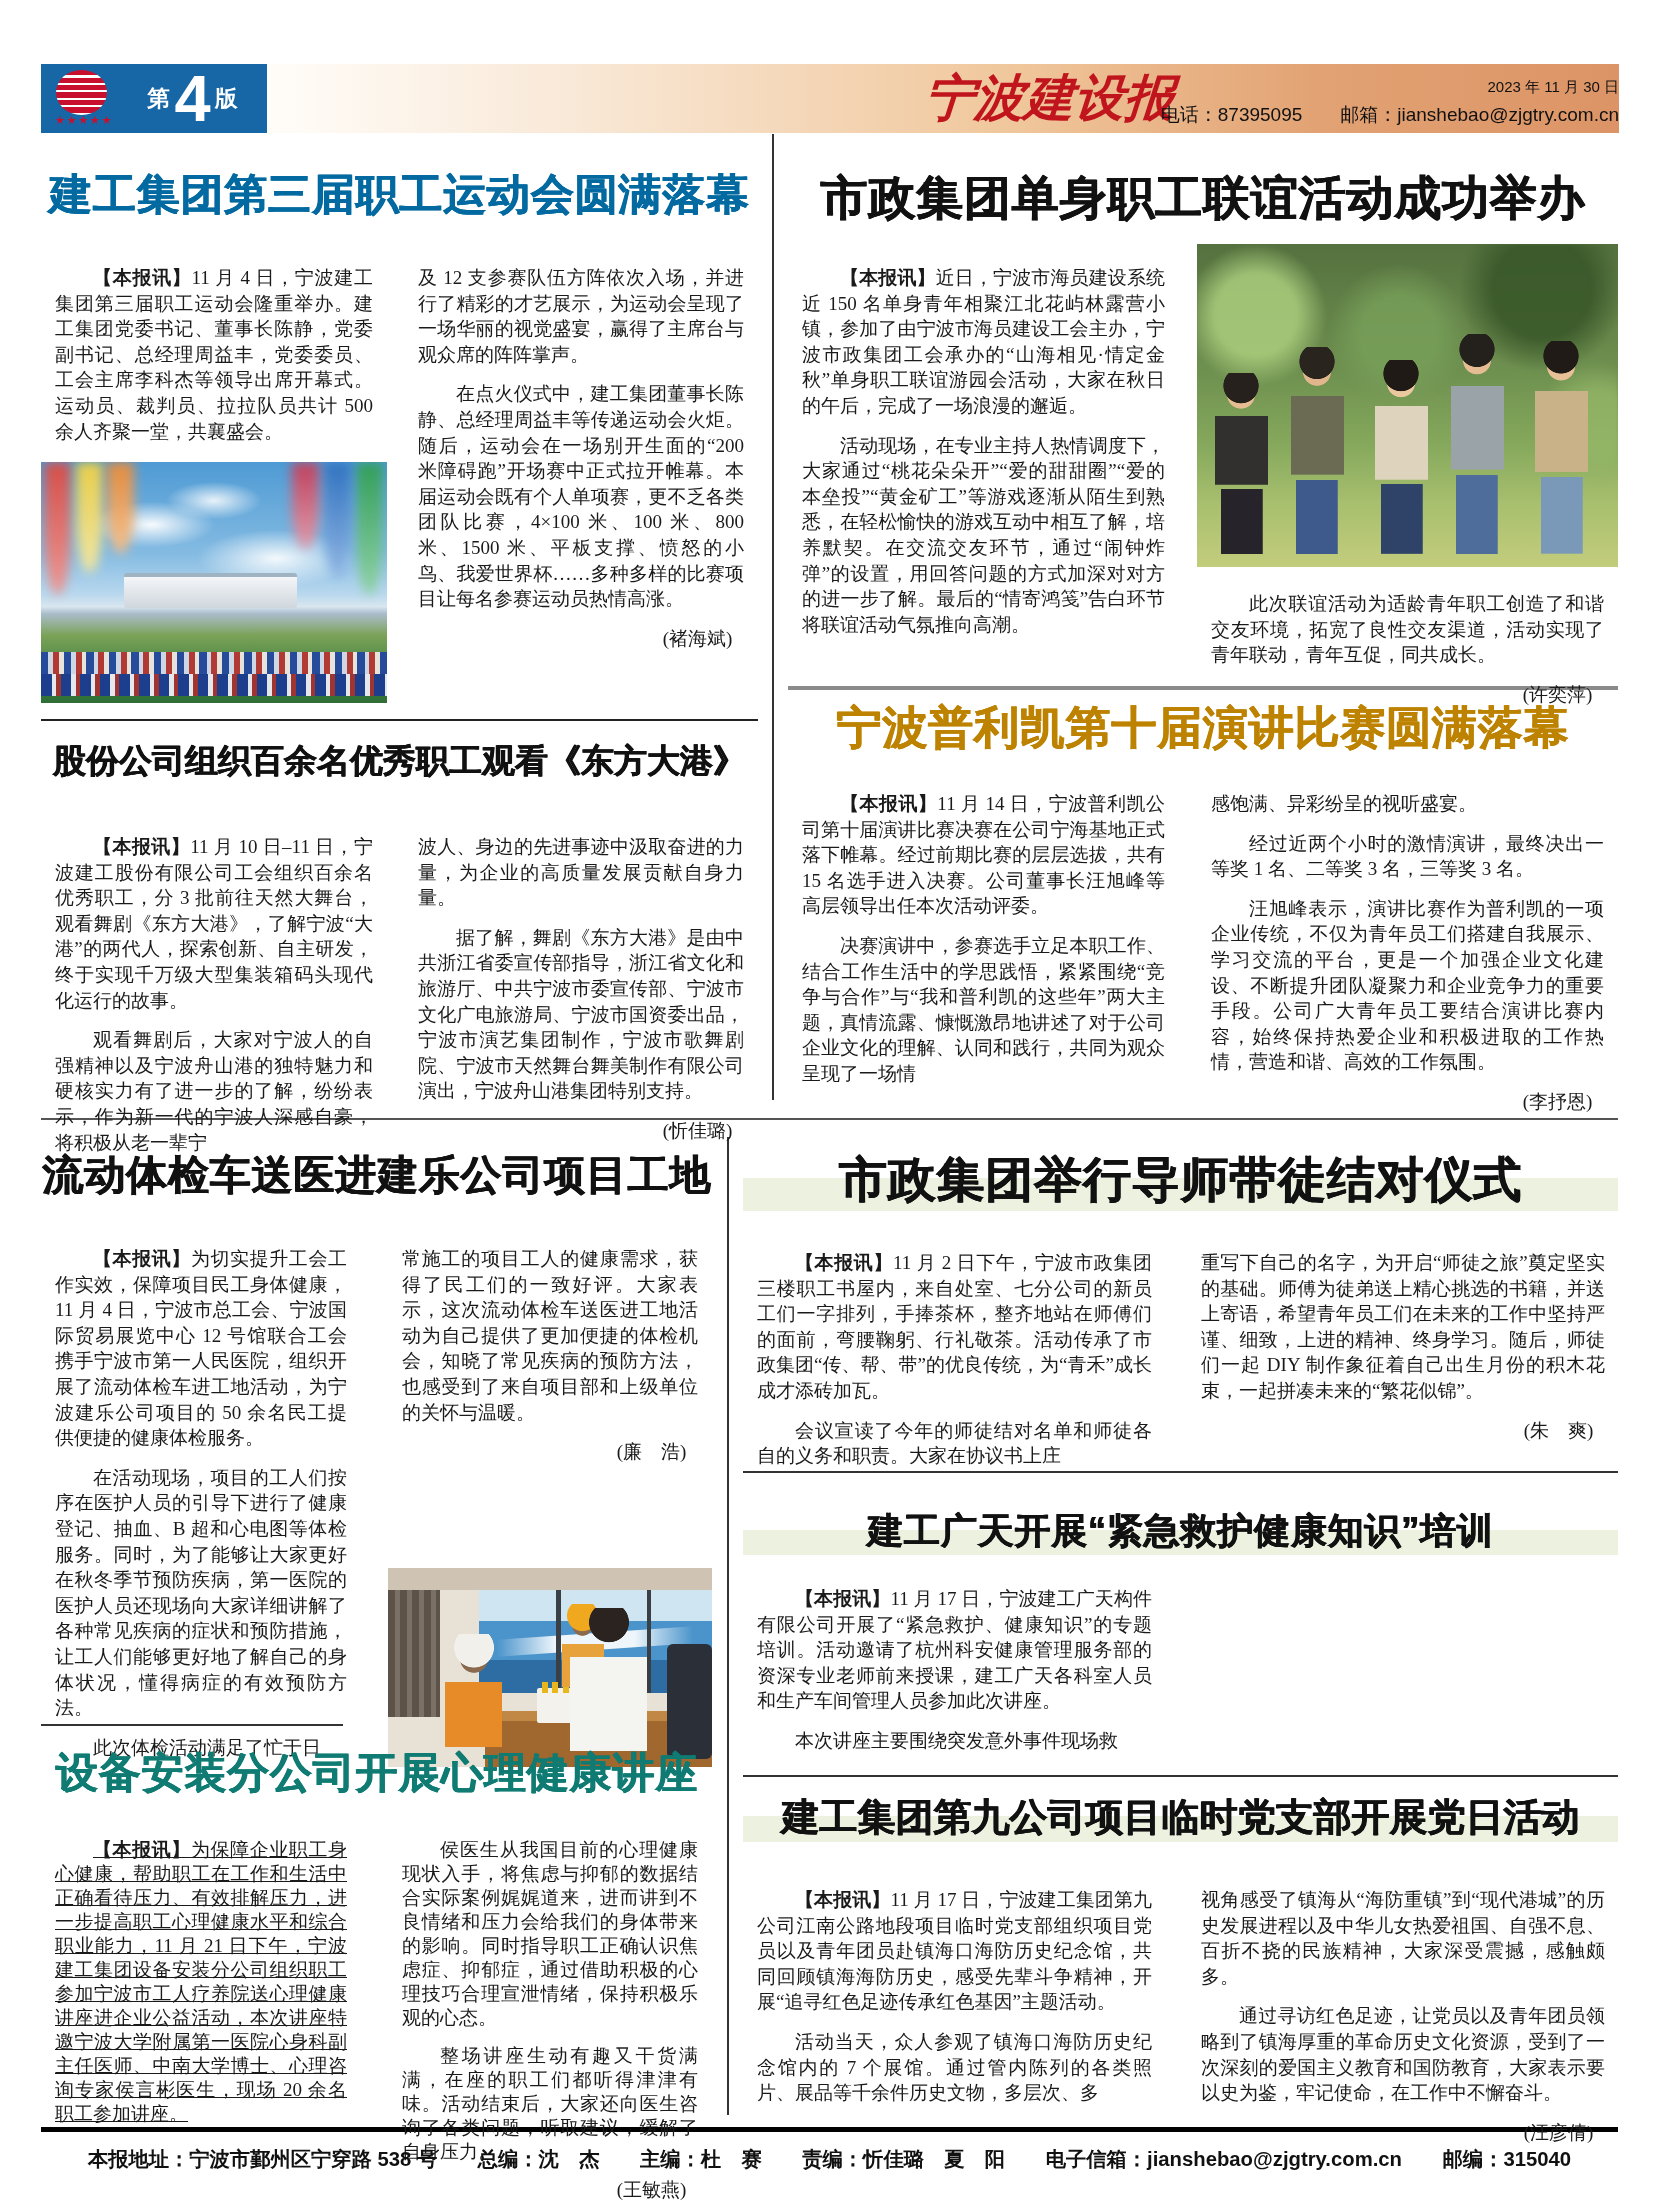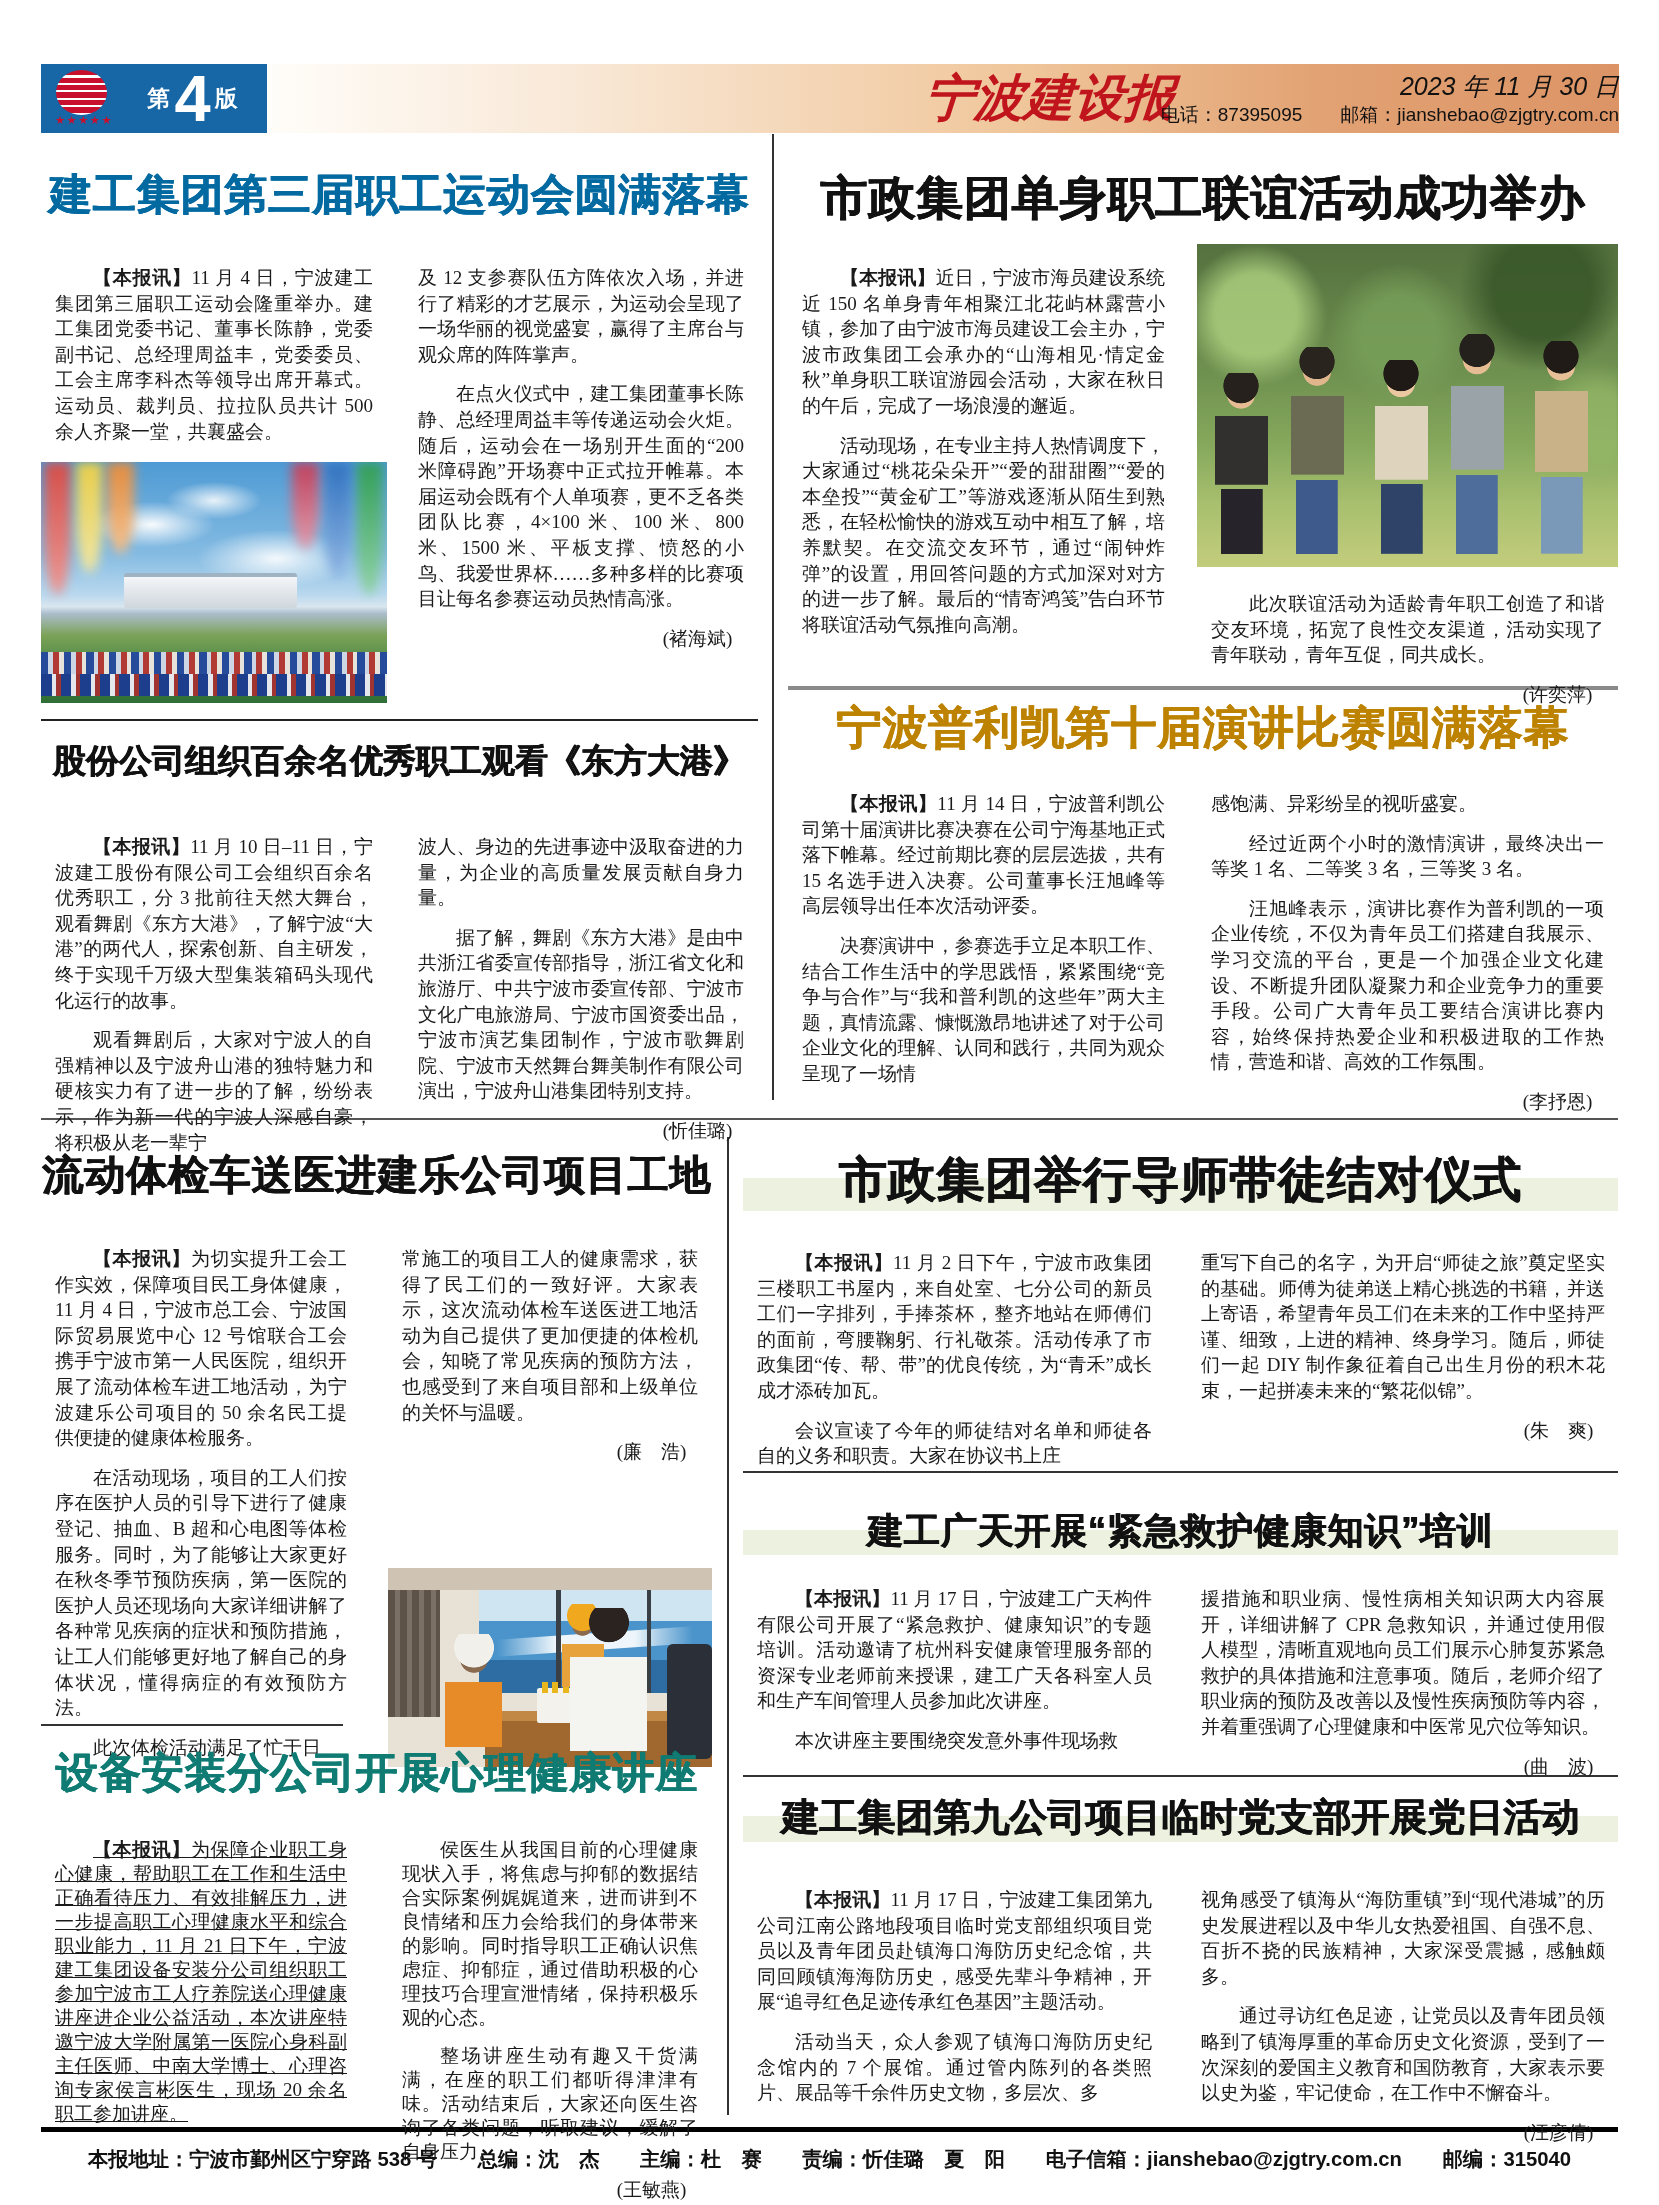--- a/index.html
+++ b/index.html
@@ -18,21 +18,21 @@
          justify-content:center;color:#fff;font-family:"Liberation Sans",sans-serif;font-weight:bold;}
   .edition-text .pre,.edition-text .suf{font-size:22.6px;}
   .edition-text .num{font-size:65px;line-height:65px;margin:0 4.5px;}
   .masthead-band{position:absolute;left:267px;top:64px;width:1352px;height:69px;
          background:linear-gradient(to right,#fffdf9 0%,#f9e9d8 22%,#f0c79c 55%,#e2a273 78%,#dc9466 100%);}
   .paper-name{position:absolute;left:903px;top:63px;width:293px;height:69px;text-align:center;
          font-size:50px;line-height:69px;color:#c0151d;font-weight:bold;font-style:italic;
          font-family:"DejaVu Serif","Liberation Serif",serif;transform:skewX(-4deg);}
   .header-meta{position:absolute;right:41px;top:72px;width:481px;text-align:right;
          font-family:"Liberation Sans",sans-serif;color:#111;}
-  .header-meta .date{font-size:25px;line-height:29px;font-style:italic;}
+  .header-meta .date{font-size:15px;line-height:29px;}
   .header-meta .contact{font-size:19px;line-height:27px;}
 
   
   .rule{position:absolute;background:#333;}
   .vrule1{left:772px;top:134px;width:1.5px;height:966px;}
   .vrule2{left:727px;top:1137px;width:1.5px;height:978px;}
   .hrule-a1{left:41px;top:719px;width:717px;height:2.3px;background:#222;}
   .hrule-a2{left:788px;top:686px;width:830px;height:3.8px;background:#8a8a8a;}
   .hrule-full{left:41px;top:1118px;width:1577px;height:2.3px;background:#555;}
   .hrule-a5{left:41px;top:1724px;width:302px;height:1.5px;}
@@ -318,26 +318,20 @@
       <div class="sig">(朱　爽)</div>
     </div>
   </section>
 
   <section class="art a7 banded">
     <h1>建工广天开展“紧急救护健康知识”培训</h1>
     <div class="col c1">
         <p class="para"><b>【本报讯】</b>11 月 17 日，宁波建工广天构件有限公司开展了“紧急救护、健康知识”的专题培训。活动邀请了杭州科安健康管理服务部的资深专业老师前来授课，建工广天各科室人员和生产车间管理人员参加此次讲座。</p>
         <p class="para">本次讲座主要围绕突发意外事件现场救</p>
       </div>
-    <div class="col c2 cont">
-      <div>
-          <p class="para">援措施和职业病、慢性病相关知识两大内容展开，详细讲解了 CPR 急救知识，并通过使用假人模型，清晰直观地向员工们展示心肺复苏紧急救护的具体措施和注意事项。随后，老师介绍了职业病的预防及改善以及慢性疾病预防等内容，并着重强调了心理健康和中医常见穴位等知识。</p>
-        </div>
-      <div class="sig">(曲　波)</div>
-    </div>
   </section>
 
   <section class="art a8">
     <h1>设备安装分公司开展心理健康讲座</h1>
     <div class="col c1">
         <p class="para"><b>【本报讯】</b>为保障企业职工身心健康，帮助职工在工作和生活中正确看待压力、有效排解压力，进一步提高职工心理健康水平和综合职业能力，11 月 21 日下午，宁波建工集团设备安装分公司组织职工参加宁波市工人疗养院送心理健康讲座进企业公益活动，本次讲座特邀宁波大学附属第一医院心身科副主任医师、中南大学博士、心理咨询专家侯言彬医生，现场 20 余名职工参加讲座。</p>
       </div>
     <div class="col c2">
       <div>
           <p class="para">侯医生从我国目前的心理健康现状入手，将焦虑与抑郁的数据结合实际案例娓娓道来，进而讲到不良情绪和压力会给我们的身体带来的影响。同时指导职工正确认识焦虑症、抑郁症，通过借助积极的心理技巧合理宣泄情绪，保持积极乐观的心态。</p>

